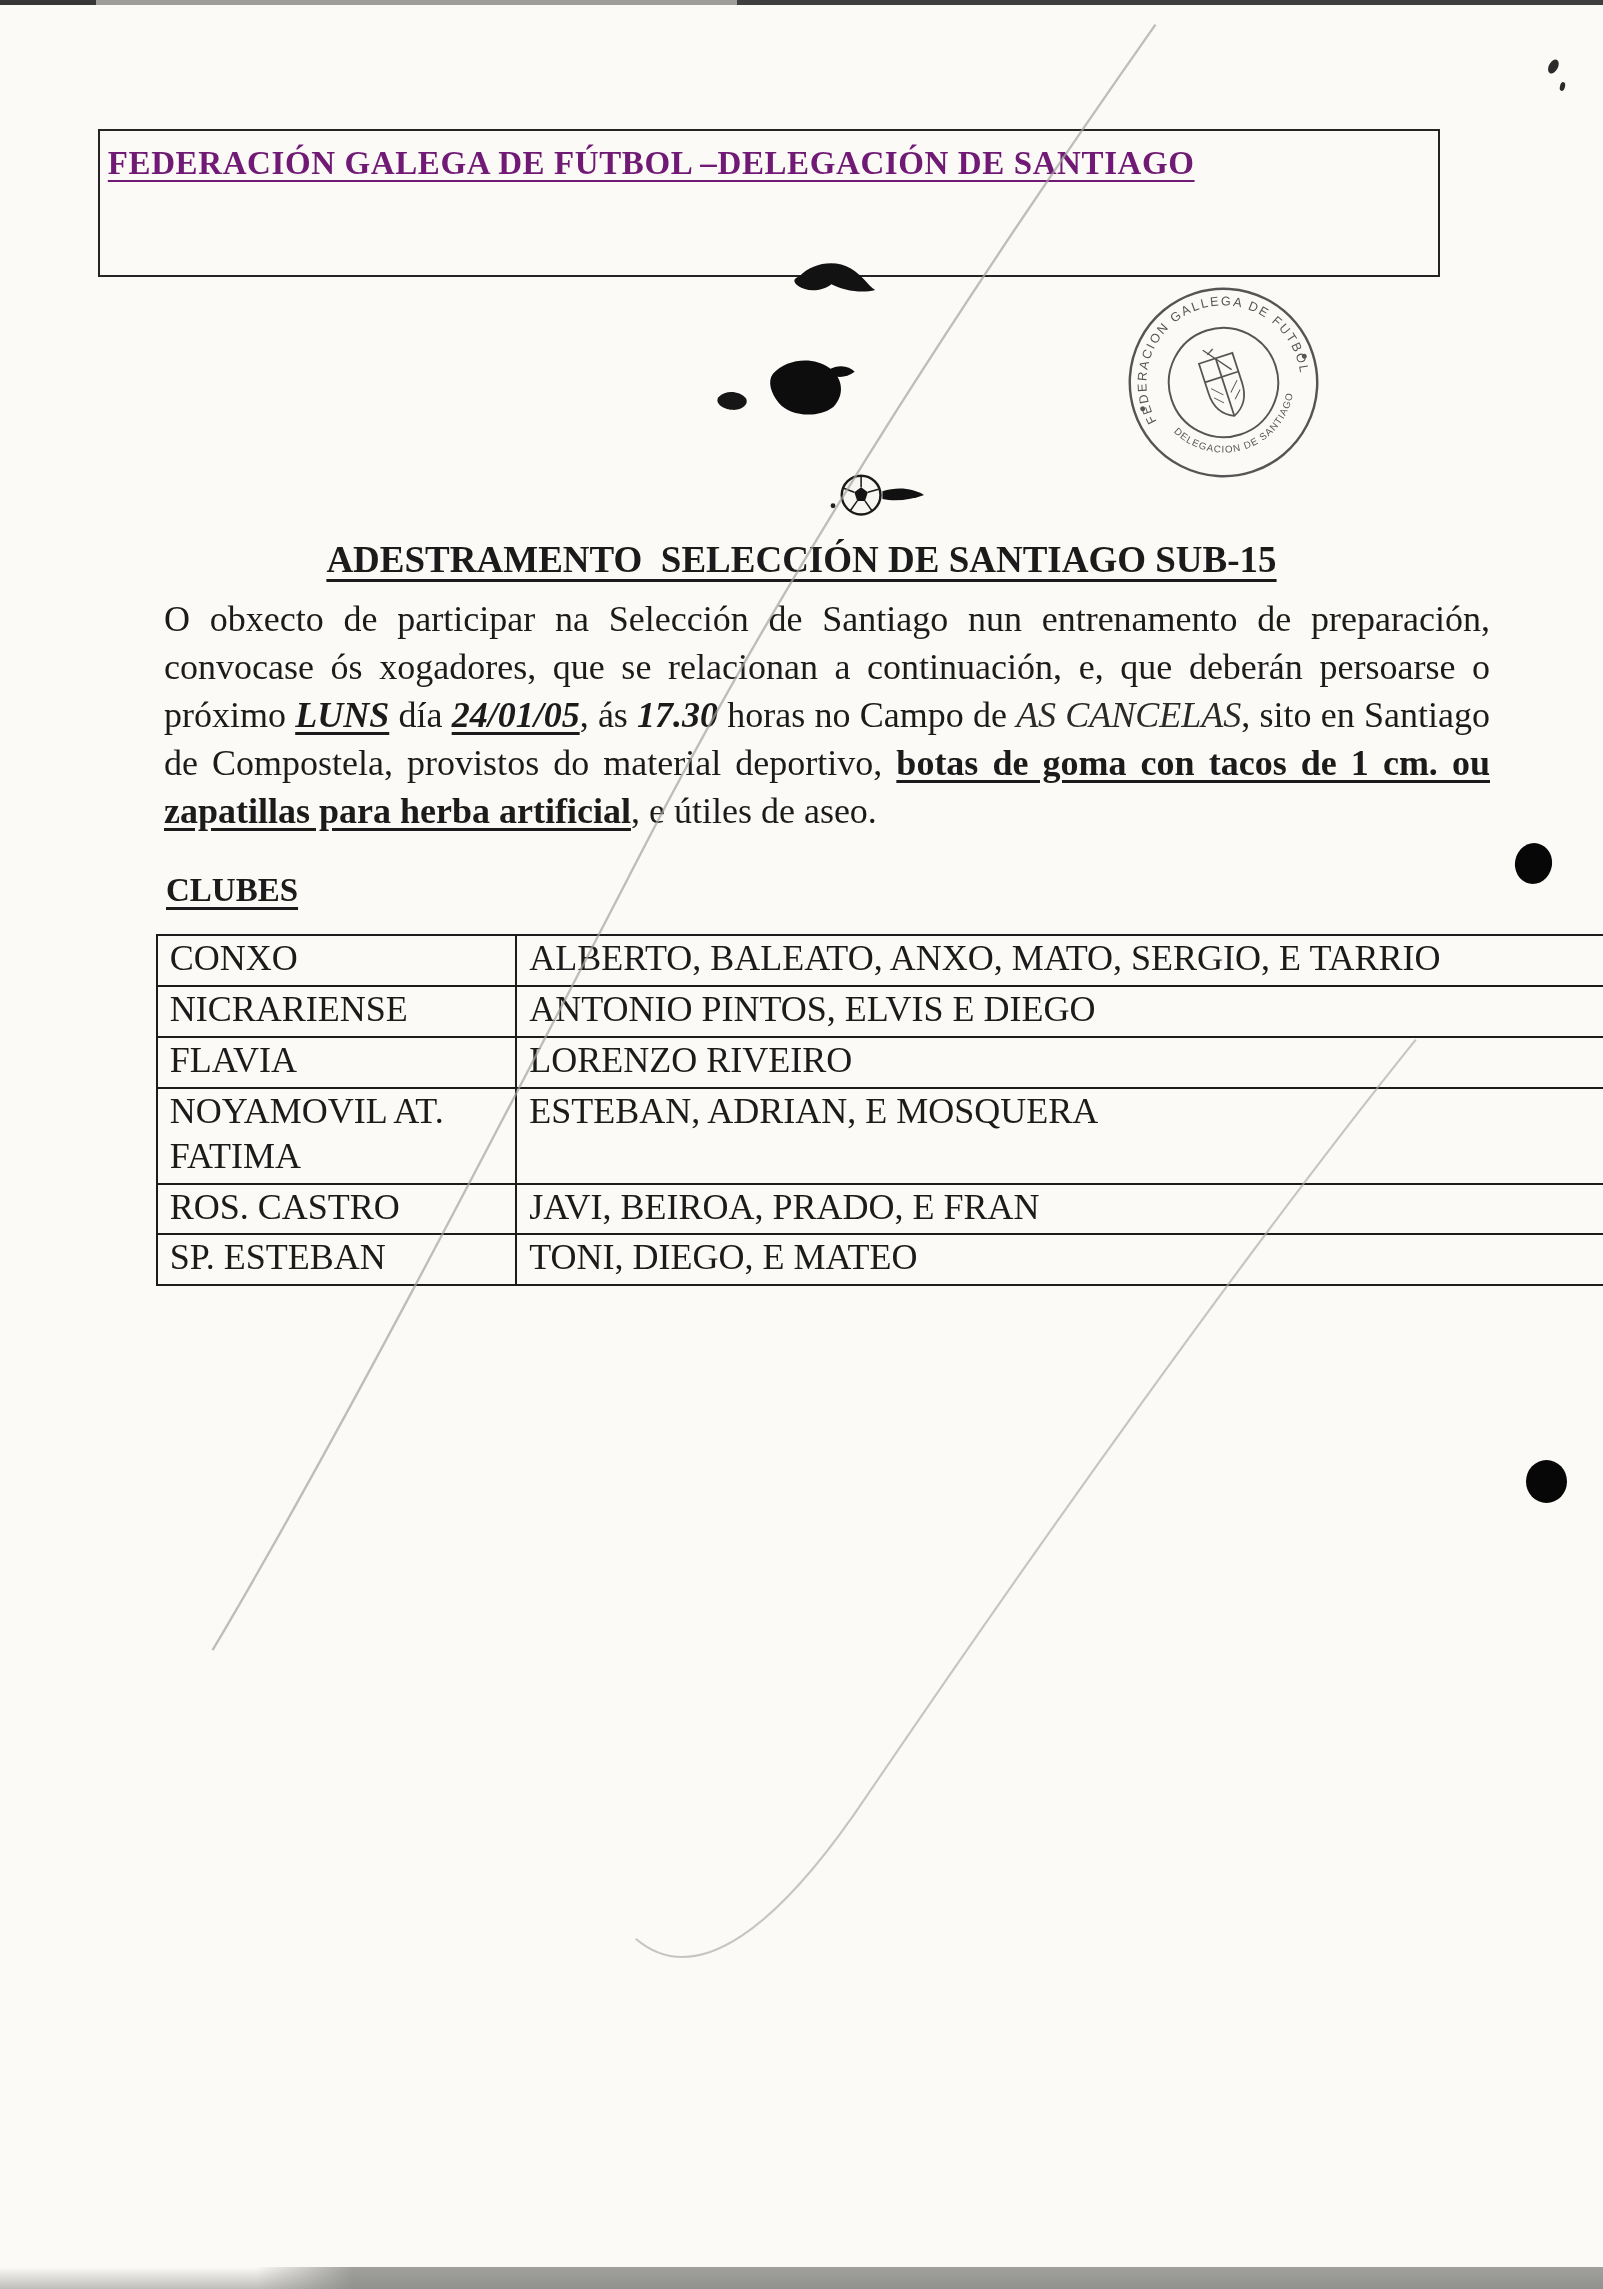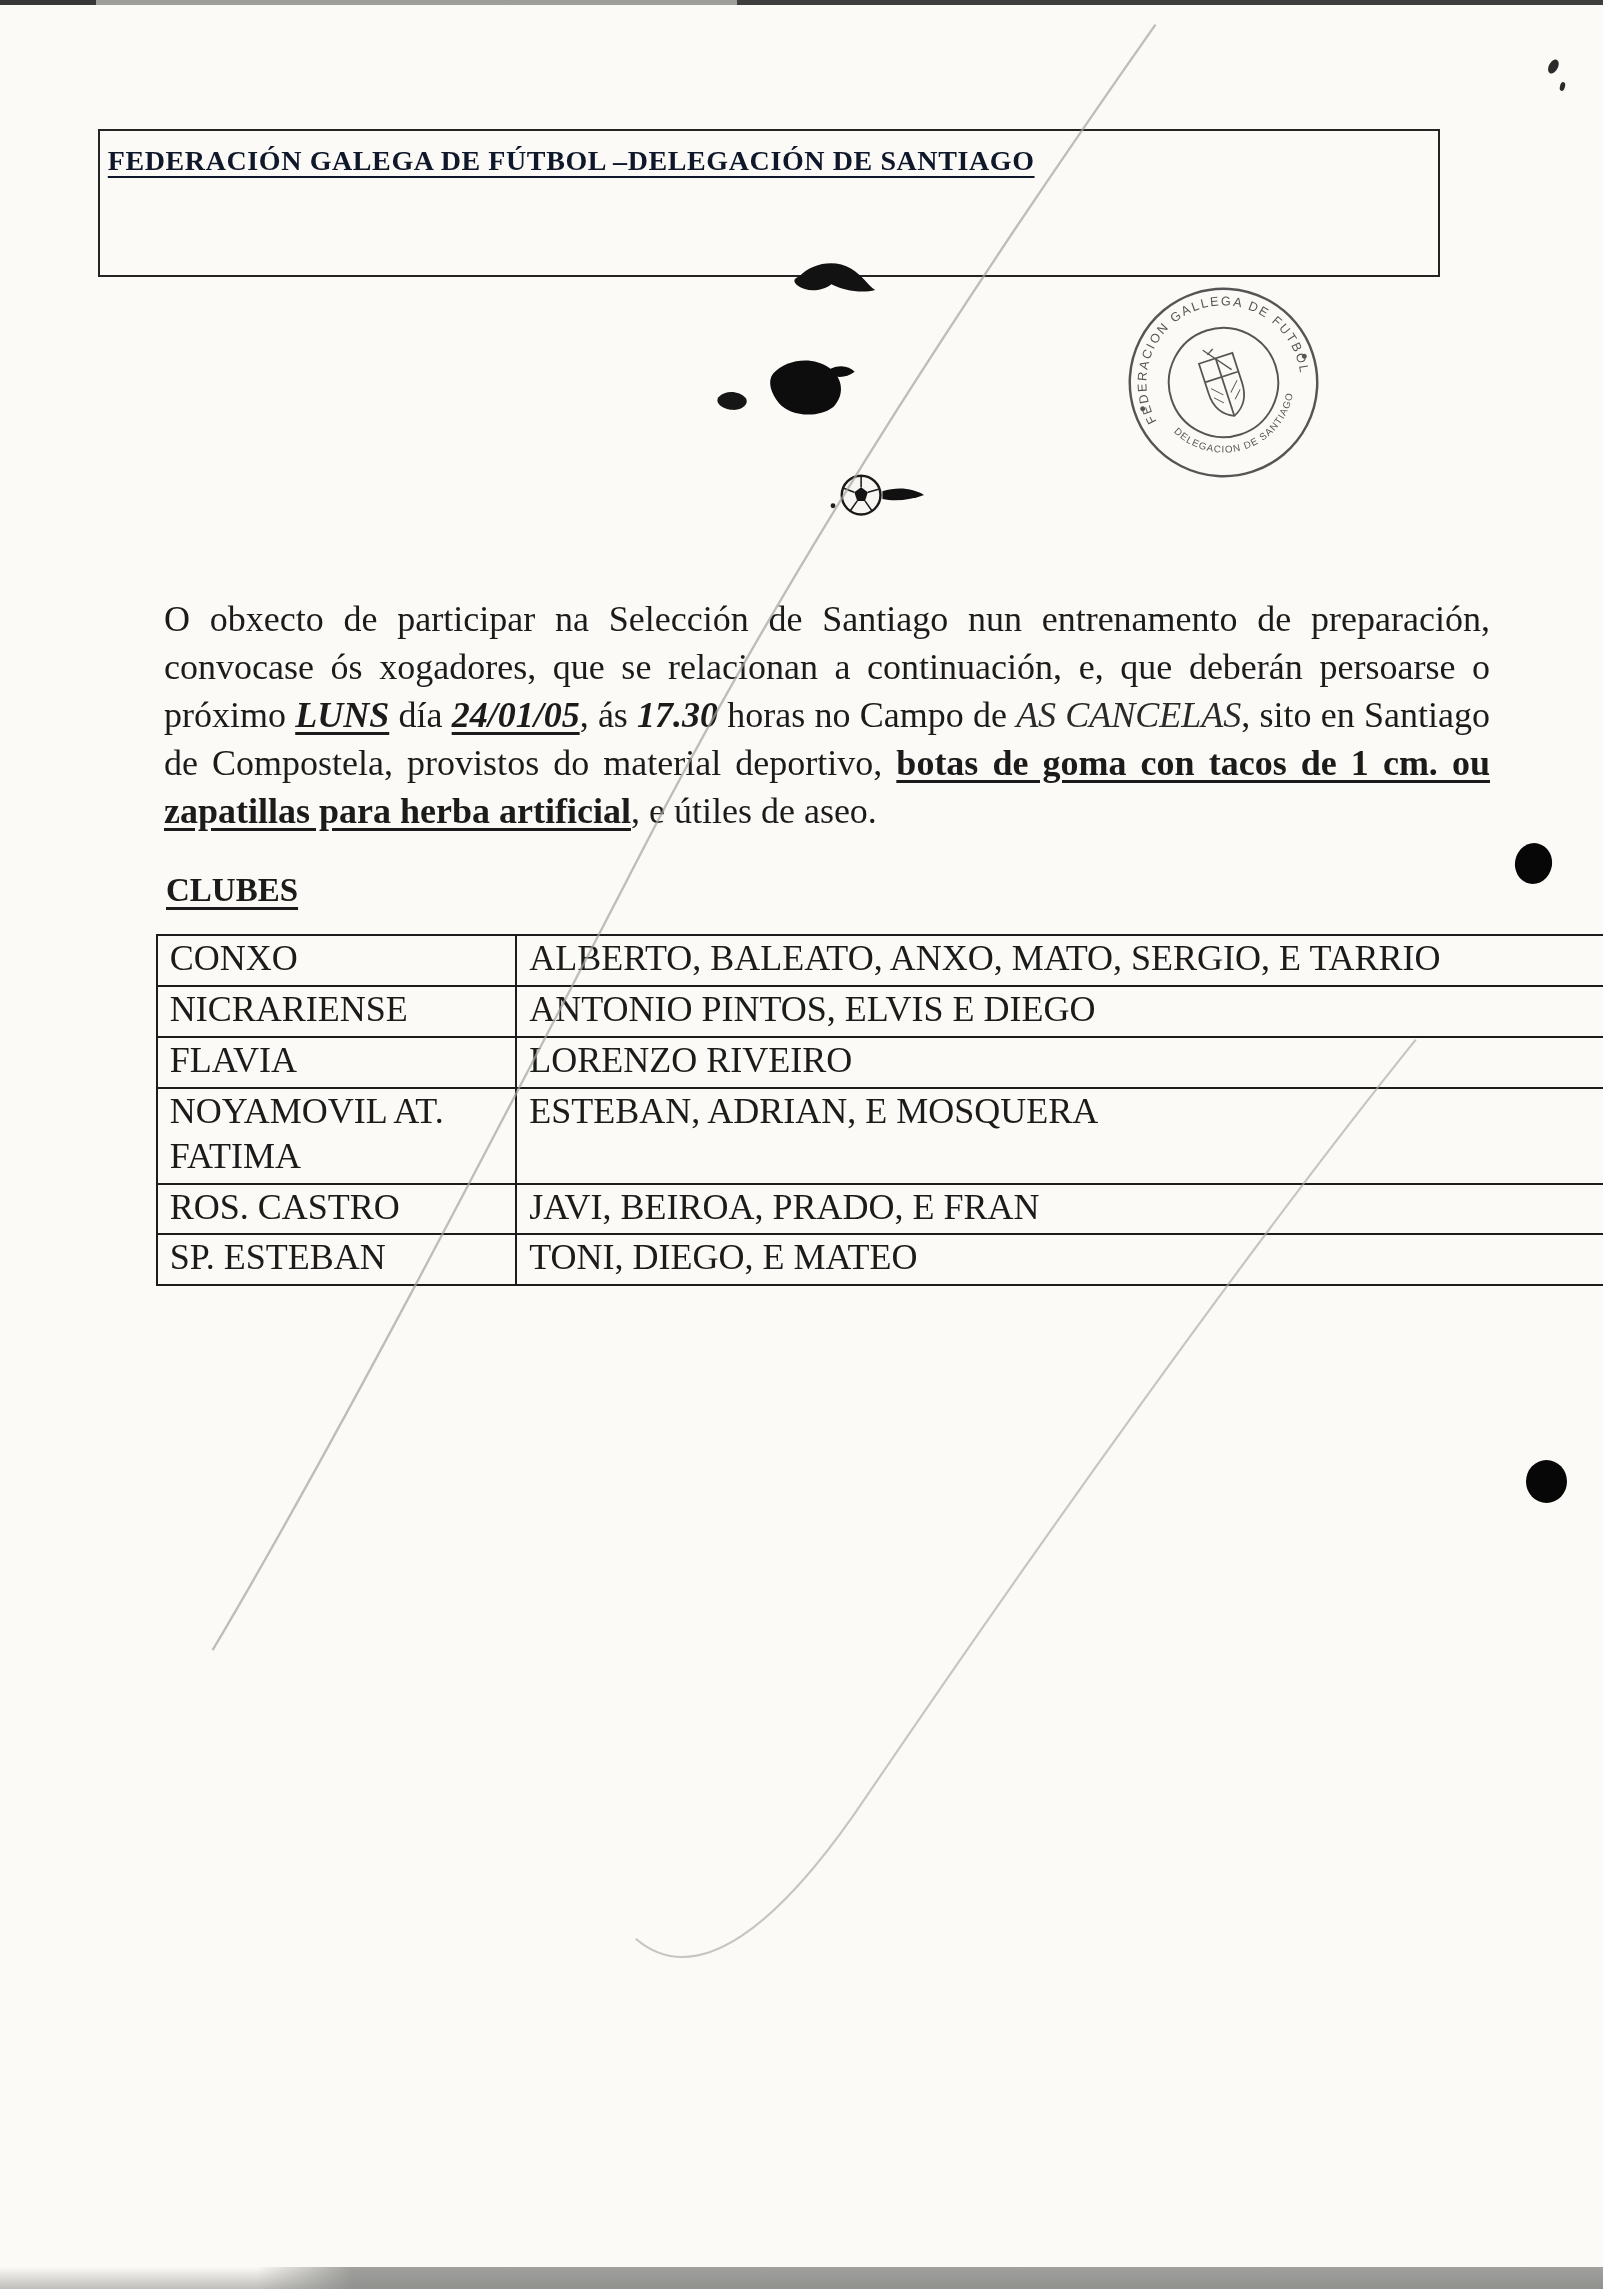--- a/index.html
+++ b/index.html
@@ -16,24 +16,24 @@
   .edge-top{position:absolute;top:0;left:0;width:100%;height:4.9px;
     background:linear-gradient(to right,#141414 0 6%,#8d8d8b 6% 46%,#1d1d1d 46% 100%);
     opacity:.85;}
   .edge-bottom{position:absolute;bottom:0;left:0;width:100%;height:23.4px;
     background:
       linear-gradient(to right, rgba(150,150,148,0) 0 16%, rgba(130,130,128,.75) 22% 100%),
       linear-gradient(to bottom, rgba(120,120,118,0), rgba(110,110,108,.45));}
   
   .header-box{position:absolute;left:98px;top:129px;width:1338px;height:144px;
     border:2px solid #242424;}
-  .header-text{margin:13.7px 0 0 7.8px;font-size:28px;font-weight:bold;
+  .header-text{margin:13.7px 0 0 7.8px;font-size:33px;font-weight:bold;
     letter-spacing:0.6px;
     text-decoration:underline;text-decoration-thickness:2px;text-underline-offset:5.9px;
-    color:#0f172a;}
+    color:#701a75;}
   
   .doc-title{position:absolute;left:0;top:538px;width:100%;text-align:center;
     font-size:37px;font-weight:bold;white-space:pre-wrap;
     text-decoration:underline;text-decoration-thickness:2.9px;text-underline-offset:6.8px;}
   
   .body-par{position:absolute;left:164px;top:595px;width:1326px;margin:0;
     font-size:36px;line-height:48px;text-align:justify;}
   .seg-biu{font-weight:bold;font-style:italic;text-decoration:underline;
     text-decoration-thickness:2.9px;text-underline-offset:4.9px;}
   .seg-bi{font-weight:bold;font-style:italic;}
@@ -111,20 +111,21 @@
       <g stroke-width="1.8">
         <path d="M 88 80 L 124 80 L 124 112 Q 124 134 106 142 Q 88 134 88 112 Z"></path>
         <line x1="106" y1="80" x2="106" y2="142"></line>
         <line x1="88" y1="100" x2="124" y2="100"></line>
         <path d="M 96 68 L 118 96 M 99 74 L 106 70" stroke-width="1.4"></path>
         <path d="M 92 108 L 102 118 M 92 118 L 100 126 M 110 118 L 120 108 M 112 126 L 120 118" stroke-width="1"></path>
       </g>
     </g>
   </svg>
 
+  <div class="doc-title">ADESTRAMENTO  SELECCIÓN DE SANTIAGO SUB-15</div>
 
   <p class="body-par"><span>O obxecto de participar na Selección de Santiago nun entrenamento de preparación, convocase ós xogadores, que se relacionan a continuación, e, que deberán persoarse o próximo </span><span class="seg-biu">LUNS</span><span> día </span><span class="seg-biu">24/01/05</span><span>, ás </span><span class="seg-bi">17.30</span><span> horas no Campo de </span><span class="seg-i">AS CANCELAS</span><span>, sito en Santiago de Compostela, provistos do material deportivo, </span><span class="seg-bu">botas de goma con tacos de 1 cm. ou zapatillas para herba artificial</span><span>, e útiles de aseo.</span></p>
 
   <div class="sec-heading sec-clubs">CLUBES</div>
 
   <table class="roster">
     <tbody>
       <tr>
         <td class="club">CONXO</td>
         <td class="players">ALBERTO, BALEATO, ANXO, MATO, SERGIO, E TARRIO</td>

